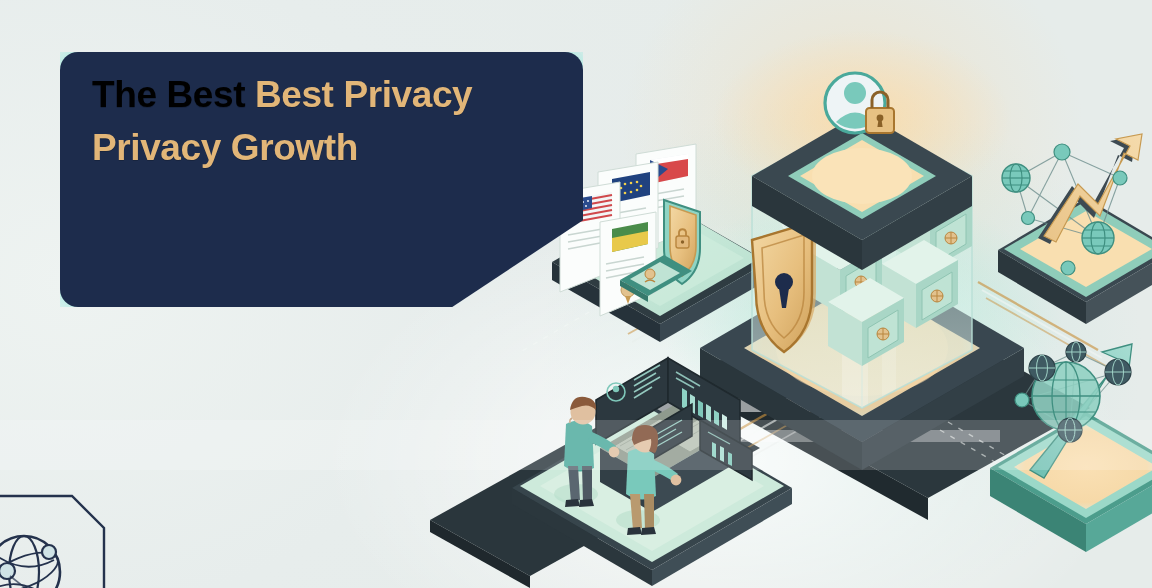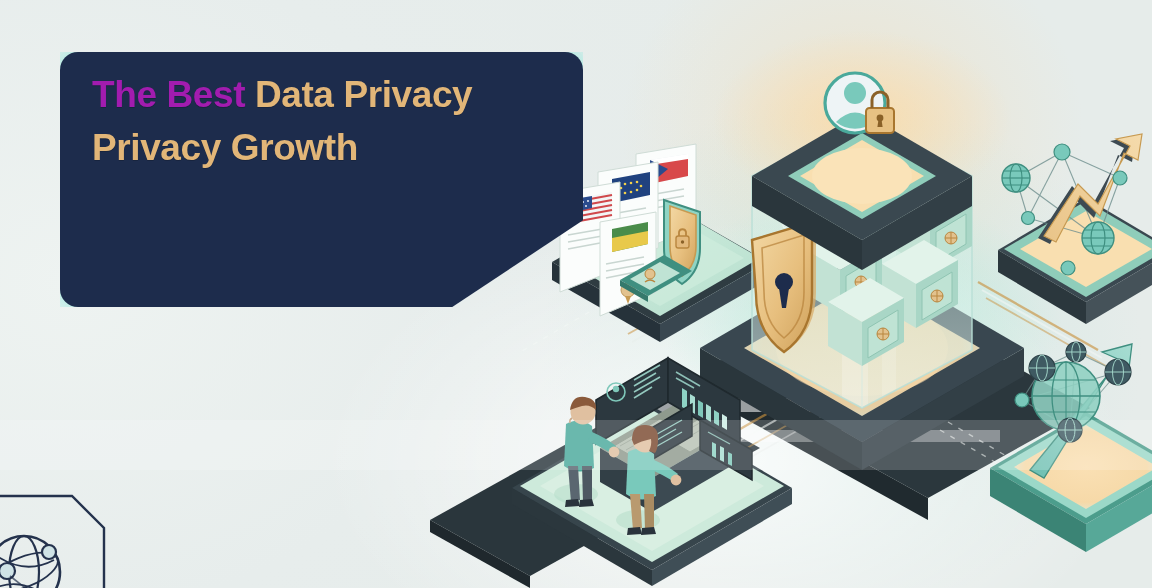--- a/index.html
+++ b/index.html
@@ -49,21 +49,21 @@
     z-index:7;
     font-size:37px;
     line-height:53px;
     font-weight:bold;
     letter-spacing:-0.4px;
     color:#ffffff;
     text-shadow:0 1px 0 rgba(0,0,0,.18);
     pointer-events:none;
   }
   #headline-text .gold{ color:#e2b678; }
-  #headline-text .white{ color:#a21caf; }
+  #headline-text .white{ color:#000000; }
   .hl-line{ display:block; white-space:nowrap; }
 
   
   #logo-badge{
     position:absolute; left:-36px; bottom:-34px;
     width:168px; height:152px;
     z-index:8;
   }
 
   
@@ -605,21 +605,21 @@
           <circle cx="1022" cy="400" r="7" fill="#79c9bb" stroke="#3f8f80" stroke-width="1.2"></circle>
         </g>
       </g>
 
       <path d="M0 420 L1152 420 L1152 470 L0 470 Z" fill="#ffffff" opacity=".18"></path>
     </g>
   </svg>
 
   <div id="headline-card" style="background: rgb(29, 44, 76);"></div>
   <div id="headline-text">
-      <span class="hl-line"><span class="white">The Best </span><span class="gold">Data Privacy</span></span>
+      <span class="hl-line"><span class="white">The Best </span><span class="gold">Best Privacy</span></span>
       <span class="hl-line"><span class="gold">Privacy Growth</span></span>
     </div>
 
   <svg id="logo-badge" viewBox="0 0 168 152">
     <path d="M-10 26 L108 26 L140 58 L140 170" fill="none" stroke="#24324d" stroke-width="2.4"></path>
     <g>
       <circle cx="60" cy="102" r="36" fill="none" stroke="#24324d" stroke-width="2.6"></circle>
       <ellipse cx="60" cy="102" rx="15" ry="36" fill="none" stroke="#24324d" stroke-width="2.2"></ellipse>
       <ellipse cx="60" cy="102" rx="36" ry="15" fill="none" stroke="#24324d" stroke-width="1.8" transform="rotate(-22 60 102)"></ellipse>
       <path d="M30 84 q30 22 60 6" fill="none" stroke="#24324d" stroke-width="1.8"></path>

